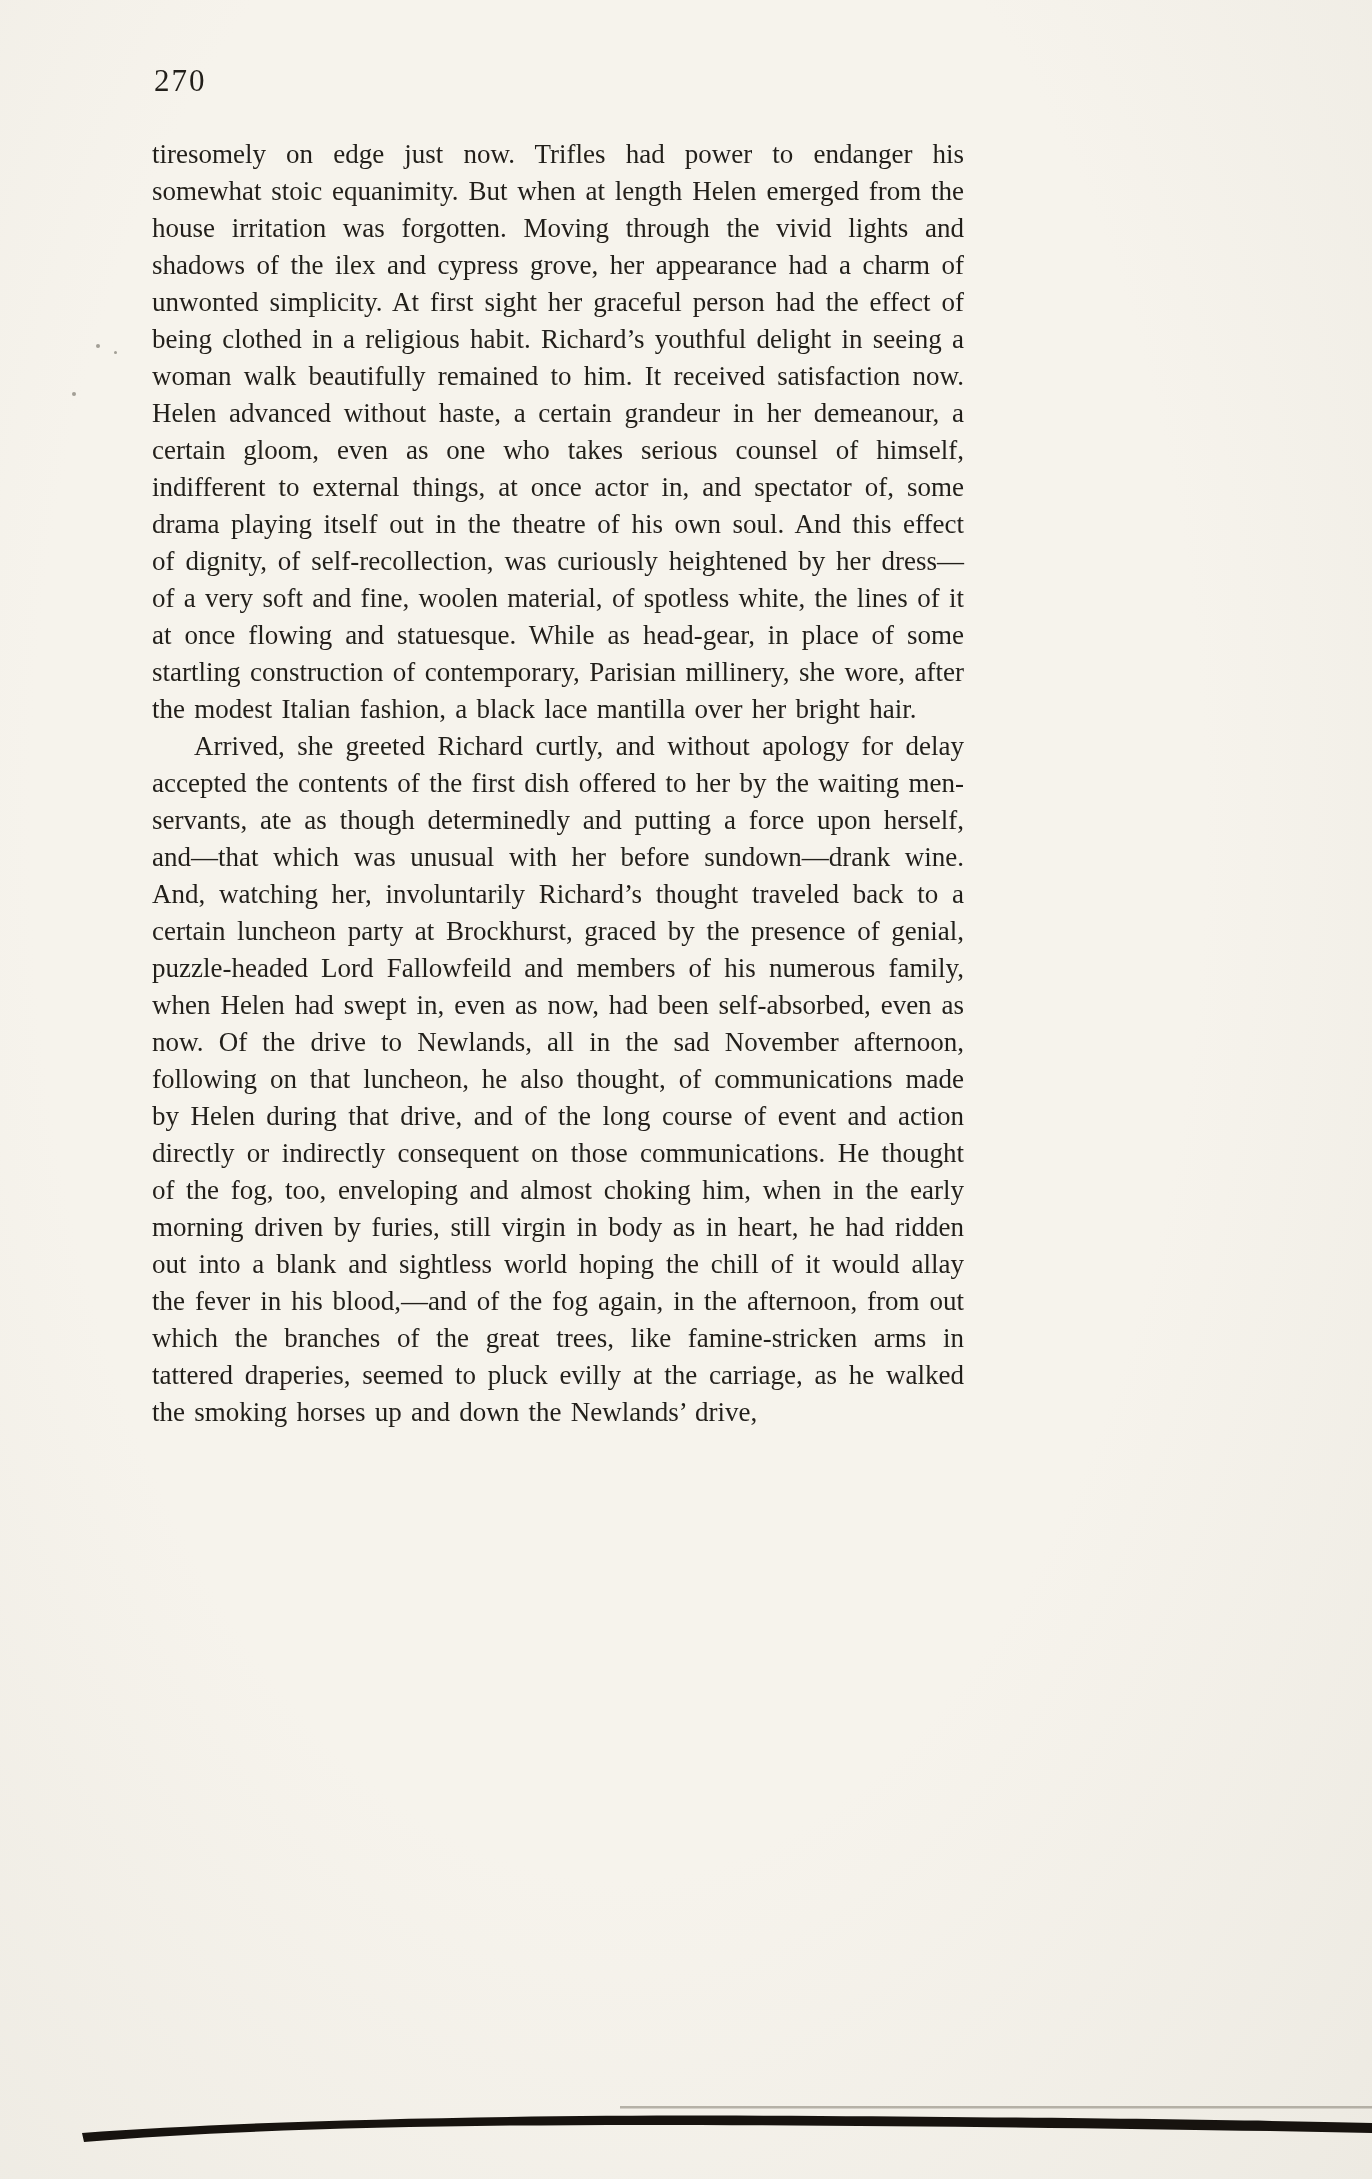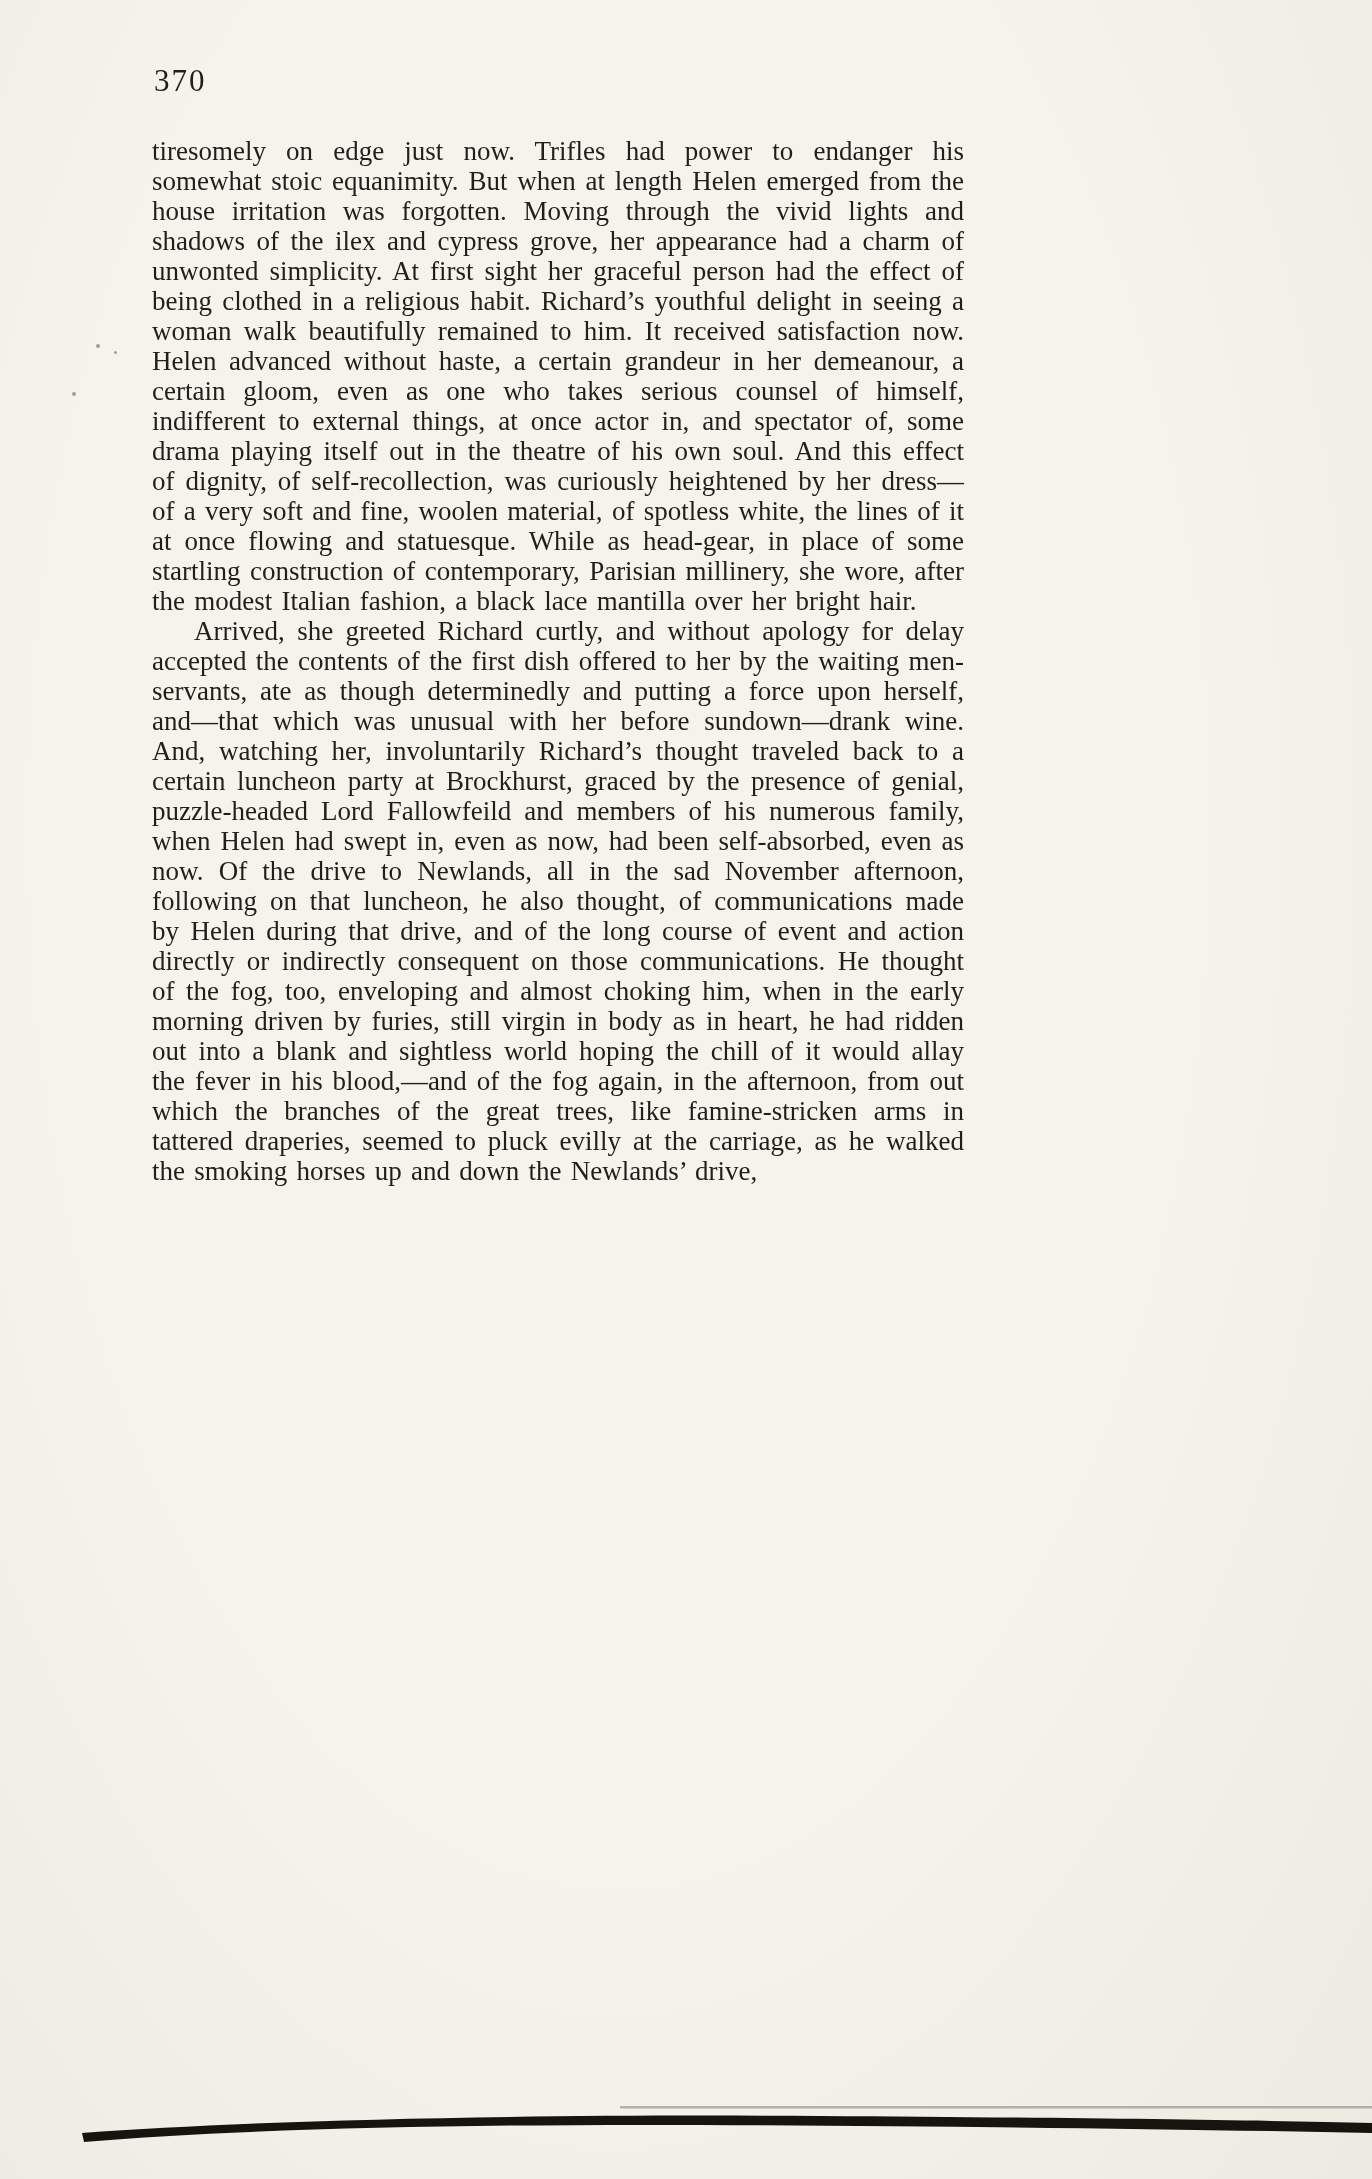--- a/index.html
+++ b/index.html
@@ -42,21 +42,21 @@
     left: 0; right: 0; top: 0;
     text-align: center;
     font-size: 34px;
     letter-spacing: 3px;
     font-weight: normal;
   }
 
   .para {
     margin: 0;
     font-size: 27px;
-    line-height: 30px;
+    line-height: 37px;
     text-align: justify;
     word-spacing: 2.5px;
   }
   .para.indented { text-indent: 42px; }
 
   .speck {
     position: absolute;
     border-radius: 50%;
     background: #5d594f;
     opacity: .55;
@@ -69,21 +69,21 @@
   }
 </style>
 </head>
 <body>
 
 <div class="page">
 
   <div class="text-col">
 
     <div class="header-row">
-      <span class="page-num">370</span>
+      <span class="page-num">270</span>
     </div>
 
     <p class="para">tiresomely on edge just now.  Trifles had power to endanger his somewhat stoic equanimity.  But when at length Helen emerged from the house irritation was forgotten.  Moving through the vivid lights and shadows of the ilex and cypress grove, her appearance had a charm of unwonted simplicity. At first sight her graceful person had the effect of being clothed in a religious habit.  Richard’s youthful delight in seeing a woman walk beautifully remained to him.  It received satisfaction now.  Helen advanced without haste, a certain grandeur in her demeanour, a certain gloom, even as one who takes serious counsel of himself, indifferent to external things, at once actor in, and spectator of, some drama playing itself out in the theatre of his own soul.  And this effect of dignity, of self-recollection, was curiously heightened by her dress—of a very soft and fine, woolen material, of spotless white, the lines of it at once flowing and statuesque. While as head-gear, in place of some startling construction of contemporary, Parisian millinery, she wore, after the modest Italian fashion, a black lace mantilla over her bright hair.</p>
 
     <p class="para indented">Arrived, she greeted Richard curtly, and without apology for delay accepted the contents of the first dish offered to her by the waiting men-servants, ate as though determinedly and putting a force upon herself, and—that which was unusual with her before sundown—drank wine.  And, watching her, involuntarily Richard’s thought traveled back to a certain luncheon party at Brockhurst, graced by the presence of genial, puzzle-headed Lord Fallowfeild and members of his numerous family, when Helen had swept in, even as now, had been self-absorbed, even as now.  Of the drive to Newlands, all in the sad November afternoon, following on that luncheon, he also thought, of communications made by Helen during that drive, and of the long course of event and action directly or indirectly consequent on those communications.  He thought of the fog, too, enveloping and almost choking him, when in the early morning driven by furies, still virgin in body as in heart, he had ridden out into a blank and sightless world hoping the chill of it would allay the fever in his blood,—and of the fog again, in the afternoon, from out which the branches of the great trees, like famine-stricken arms in tattered draperies, seemed to pluck evilly at the carriage, as he walked the smoking horses up and down the Newlands’ drive,</p>
 
   </div>
 
   <span class="speck" style="left:96px;  top:344px; width:4px; height:4px;"></span>
   <span class="speck" style="left:114px; top:351px; width:3px; height:3px;"></span>

